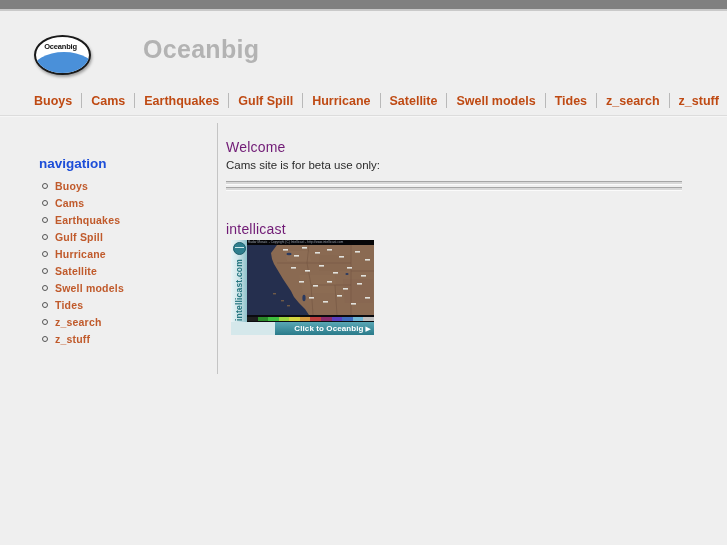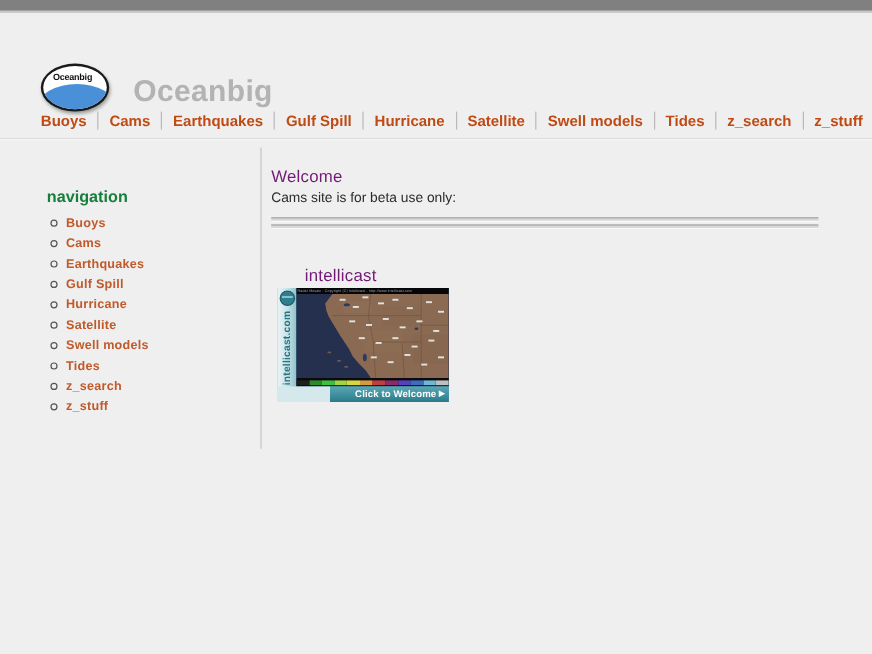--- a/index.html
+++ b/index.html
@@ -43,23 +43,24 @@
   
   #site-header {
     position: absolute;
     left: 0; top: 0;
     width: 727px;
     height: 78px;
     background: #efefef;
   }
   #brand {
     position: absolute;
-    left: 34px; top: 42px;
+    left: 34px; top: 24px;
     display: flex;
-    align-items: flex-end;
+    align-items: flex-start;
+    gap: 32px;
   }
   #site-logo {
     position: relative;
     width: 55px;
     height: 38px;
     flex: 0 0 auto;
   }
   #site-logo .logo-ellipse {
     position: absolute;
     left: 0; top: 0;
@@ -161,21 +162,21 @@
   #sidebar {
     position: absolute;
     left: 0; top: 0;
     width: 216px;
   }
   #sidebar-title {
     position: absolute;
     left: 39px; top: 39px;
     font-size: 13.5px;
     font-weight: bold;
-    color: #15803d;
+    color: #1d4ed8;
   }
   #sidebar-list {
     position: absolute;
     left: 39px; top: 60px;
     list-style: none;
     margin: 0;
     padding: 0;
   }
   #sidebar-list li {
     position: relative;
@@ -228,21 +229,21 @@
     left: 0;
     width: 456px;
     height: 2px;
     border-top: 1px solid #a6a6a6;
     border-bottom: 1px solid #fbfbfb;
     background: #d8d8d8;
   }
   #rule-1 { top: 64px; }
   #rule-2 { top: 70px; }
 
-  #intellicast-title { position: absolute; left: 0; top: 104px; margin-left: 28px; }
+  #intellicast-title { position: absolute; left: 0; top: 104px; }
 
   
   #intellicast-thumb {
     position: absolute;
     left: 5px; top: 123px;
     width: 143px;
     height: 95px;
     background: #3f8f9e;
   }
   #thumb-left-rail {
@@ -557,21 +558,21 @@
               <div class="swatch" style="background: rgb(90, 63, 191);"></div>
               <div class="swatch" style="background: rgb(63, 107, 191);"></div>
               <div class="swatch" style="background: rgb(111, 183, 214);"></div>
               <div class="swatch" style="background: rgb(191, 191, 191);"></div>
             </div>
         </div>
 
         <div id="thumb-footer">
           <div id="thumb-footer-left"></div>
           <div id="thumb-footer-right">
-            <span id="enlarge-label">Click to Welcome</span>
+            <span id="enlarge-label">Click to Oceanbig</span>
             <span id="enlarge-arrow-icon">▶</span>
           </div>
         </div>
 
       </div>
     </div>
 
   </div>
 </div>
 

